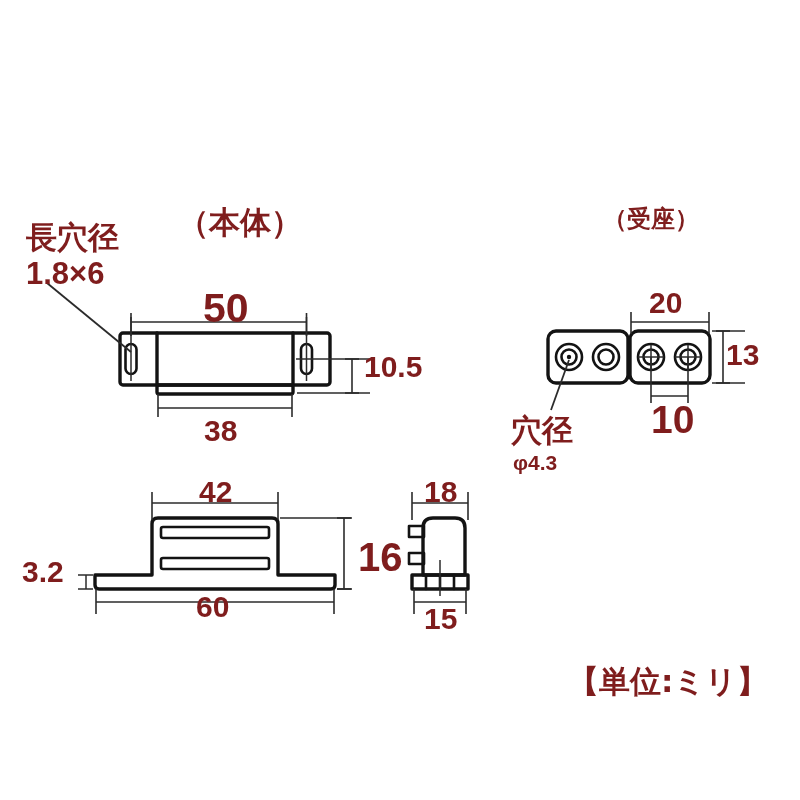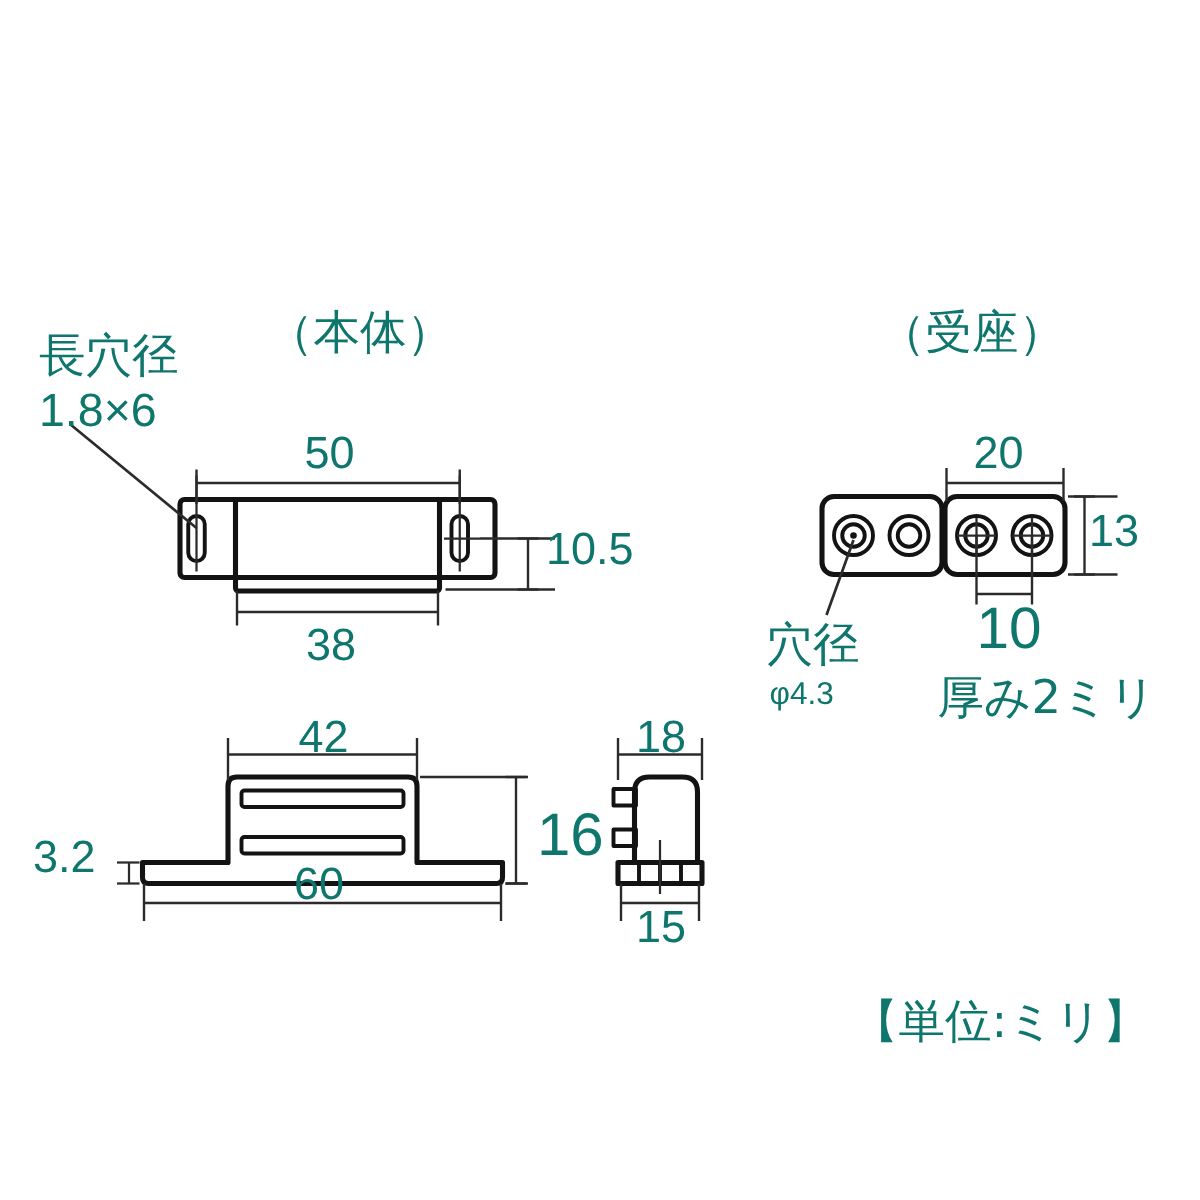--- a/index.html
+++ b/index.html
@@ -6,22 +6,22 @@
   body{
     width:800px;height:800px;
     font-family:"Liberation Sans","DejaVu Sans",sans-serif;
     color:#111111;
     overflow:hidden;
   }
   #sheet{position:relative;width:800px;height:800px;background:#ffffff;}
   svg{display:block;}
   .lbl{
     position:absolute;
-    font-weight:400;
-    color:#0f766e;
+    font-weight:700;
+    color:#7f1d1d;
     white-space:nowrap;
     line-height:1.0;
     letter-spacing:0px;
   }
   .jp{font-family:"DejaVu Sans","Liberation Sans",sans-serif;}
   .num{font-family:"Liberation Sans","DejaVu Sans",sans-serif;}
 </style>
 </head>
 <body>
 
@@ -210,41 +210,40 @@
     </g>
 
     <g>
       <line class="ld" x1="551" y1="410" x2="569" y2="360"></line>
     </g>
 
   </svg>
 
   <div class="lbl jp" style="left:178px;top:207px;font-size:31px;">（本体）</div>
 
-  <div class="lbl jp" style="left:586px;top:207px;font-size:31px;">（受座）</div>
+  <div class="lbl jp" style="left:603px;top:207px;font-size:24px;">（受座）</div>
 
   <div class="lbl jp" style="left:26px;top:222px;font-size:31px;">長穴径</div>
   <div class="lbl num" style="left:26px;top:258px;font-size:31px;">1.8×6</div>
 
   <div class="lbl jp" style="left:511px;top:415px;font-size:31px;">穴径</div>
   <div class="lbl num" style="left:513px;top:452px;font-size:21px;">φ4.3</div>
 
-  <div class="lbl jp" style="left:625px;top:450px;font-size:31px;">厚み2ミリ</div>
 
   <div class="lbl jp" style="left:568px;top:666px;font-size:31px;">【単位:ミリ】</div>
 
-  <div class="lbl num" style="left:203px;top:288px;font-size:30px;">50</div>
+  <div class="lbl num" style="left:203px;top:288px;font-size:41px;">50</div>
 
   <div class="lbl num" style="left:204px;top:416px;font-size:30px;">38</div>
 
   <div class="lbl num" style="left:364px;top:352px;font-size:30px;">10.5</div>
 
   <div class="lbl num" style="left:199px;top:477px;font-size:30px;">42</div>
 
-  <div class="lbl num" style="left:196px;top:575px;font-size:30px;">60</div>
+  <div class="lbl num" style="left:196px;top:592px;font-size:30px;">60</div>
 
   <div class="lbl num" style="left:358px;top:537px;font-size:40px;">16</div>
 
   <div class="lbl num" style="left:22px;top:557px;font-size:30px;">3.2</div>
 
   <div class="lbl num" style="left:424px;top:477px;font-size:30px;">18</div>
 
   <div class="lbl num" style="left:424px;top:604px;font-size:30px;">15</div>
 
   <div class="lbl num" style="left:649px;top:288px;font-size:30px;">20</div>

